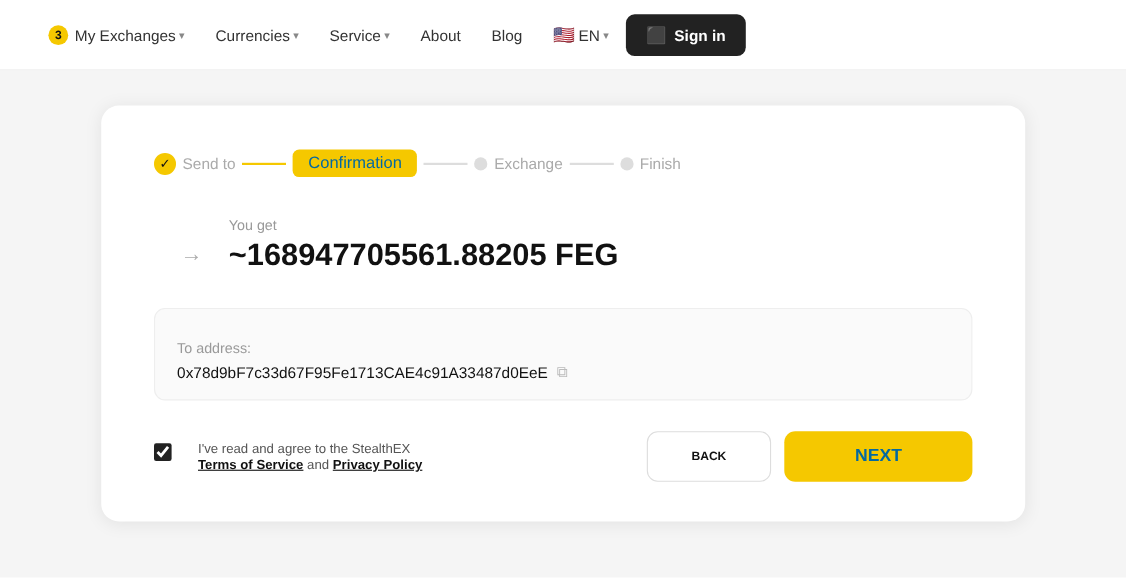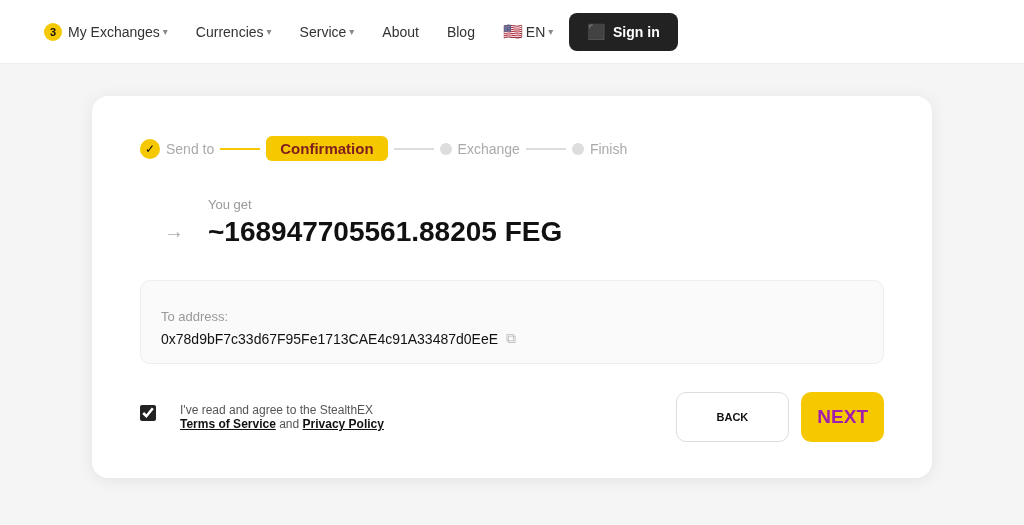--- a/index.html
+++ b/index.html
@@ -132,22 +132,22 @@
     .step-done .step-icon {
       background: #f5c800;
       color: #111;
     }
     .step-active {
       font-weight: 700;
       color: #111;
     }
     .step-active-label {
       background: #f5c800;
-      color: #7f1d1d;
-      font-weight: 700;
+      color: #0369a1;
+      font-weight: 400;
       padding: 4px 14px;
       border-radius: 6px;
       font-size: 15px;
     }
     .step-dot {
       width: 12px;
       height: 12px;
       border-radius: 50%;
       background: #ddd;
       display: inline-block;
@@ -258,25 +258,25 @@
       color: #111;
       border: 1.5px solid #ddd;
       border-radius: 10px;
       padding: 14px 40px;
       font-size: 11px;
       font-weight: 700;
       cursor: pointer;
     }
     .btn-next {
       background: #f5c800;
-      color: #a21caf;
+      color: #0369a1;
       border: none;
       border-radius: 10px;
-      padding: 14px 16px;
-      font-size: 19px;
+      padding: 14px 64px;
+      font-size: 16px;
       font-weight: 700;
       cursor: pointer;
     }
   </style>
 </head>
 <body>
 
 <nav class="navbar">
 
   <div class="nav-links">

